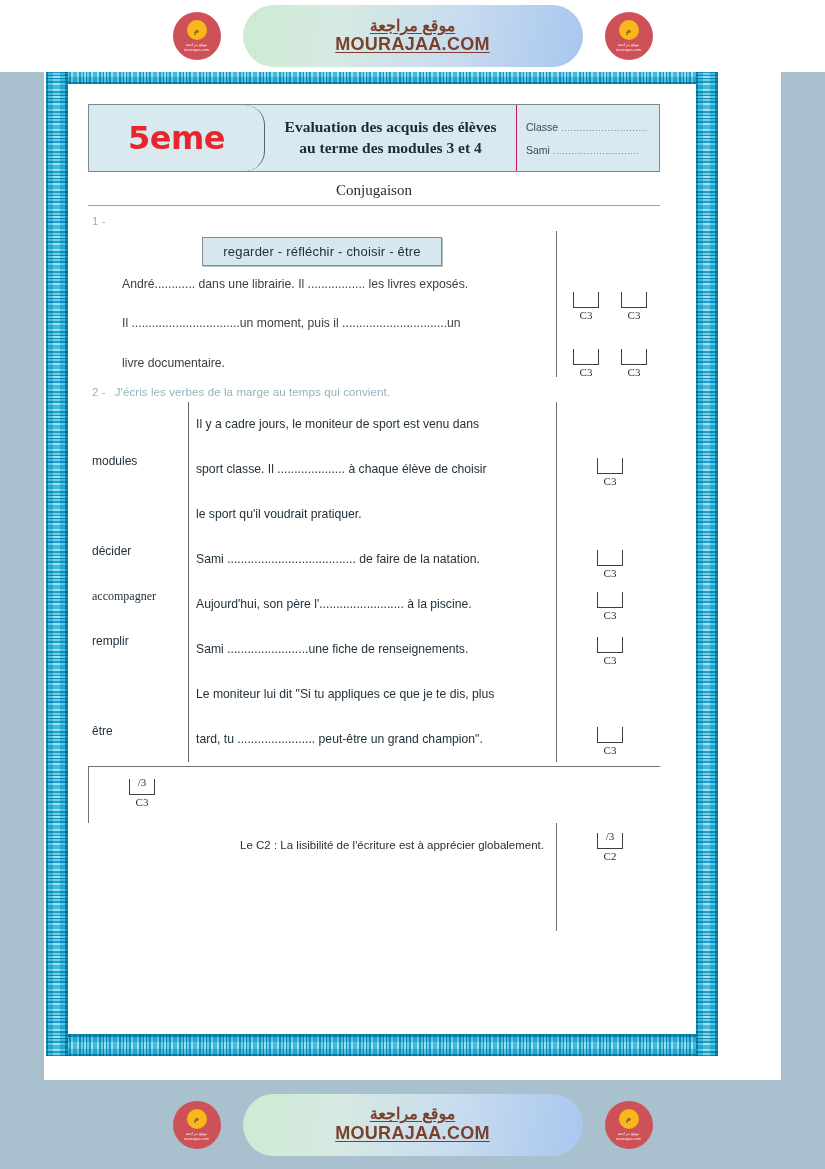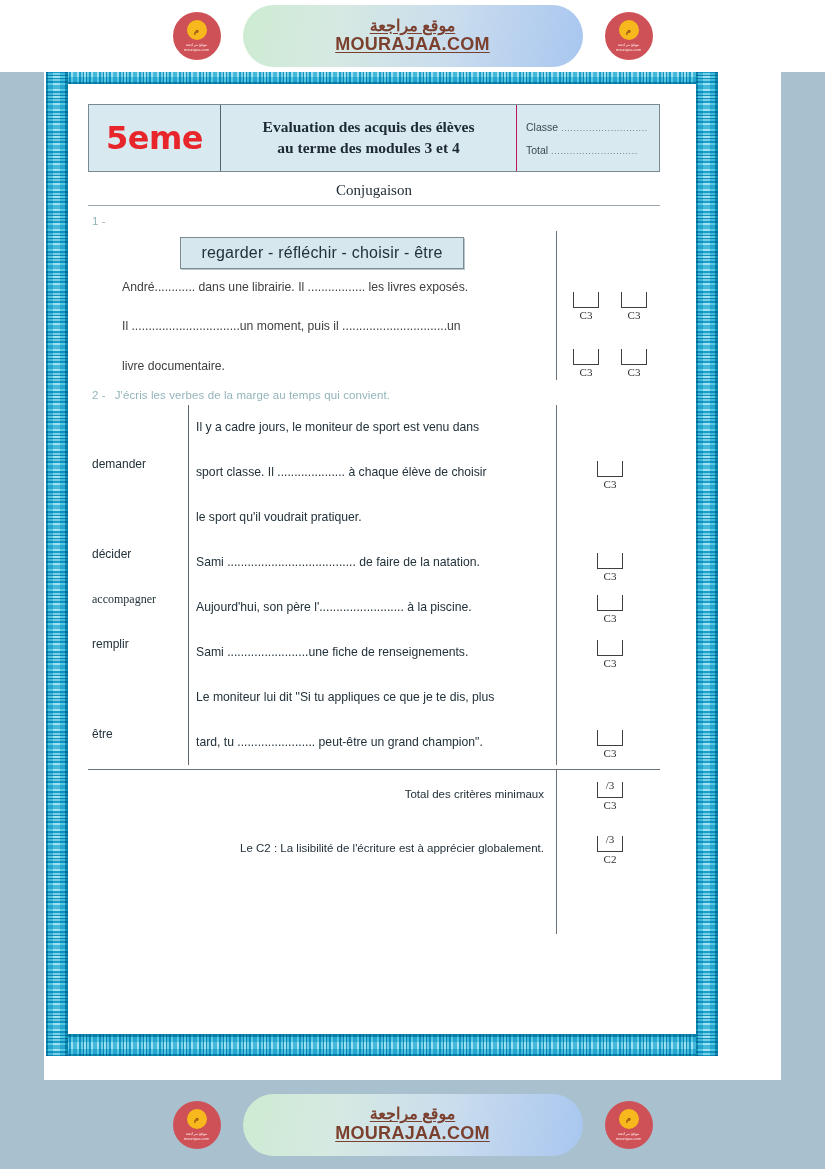--- a/index.html
+++ b/index.html
@@ -151,21 +151,21 @@
 
   
   .head-table {
     display: flex;
     border: 1px solid #7a8a95;
     background: #d8e9ef;
     height: 68px;
     width: 572px;
   }
   .head-cell { display: flex; align-items: center; justify-content: center; }
-  .head-level { width: 132px; border-right: 1px solid #55656e; }
+  .head-level { width: 176px; border-right: 1px solid #55656e; border-radius: 20px; }
   .head-level-text {
     font-size: 32px; font-weight: bold; color: #e8252b;
     font-family: "DejaVu Sans", sans-serif; letter-spacing: -.5px;
   }
   .head-title { flex: 1; border-right: 1px solid #be185d; padding: 0 8px; }
   .head-title-inner {
     text-align: center;
     font-family: "Liberation Serif", serif;
     font-weight: bold; font-size: 15.5px; line-height: 1.35; color: #1d2a33;
   }
@@ -198,21 +198,21 @@
   .content-col { width: 468px; position: relative; }
   .score-col { width: 104px; position: relative; border-left: 1px solid #6a7379; }
 
   
   .cadre-wrap { display: flex; justify-content: center; padding: 6px 0 10px 0; }
   .cadre {
     background: #d6e8ee;
     border: 1px solid #7c8b94;
     box-shadow: 1px 1px 0 #b9c6cc;
     padding: 6px 20px;
-    font-size: 16px; color: #22313a;
+    font-size: 13px; color: #22313a;
     letter-spacing: .2px;
   }
 
   .sentence {
     font-size: 12.2px; color: #404040;
     line-height: 1.35;
     padding: 0 6px 0 34px;
     margin-bottom: 23px;
   }
   .sentence.last { margin-bottom: 6px; }
@@ -305,21 +305,21 @@
         <div>Evaluation des acquis des élèves</div>
         <div>au terme des modules 3 et 4</div>
       </div>
     </div>
     <div class="head-cell head-fields">
       <div class="field-row">
         <span>Classe</span>
         <span class="field-dots">............................</span>
       </div>
       <div class="field-row">
-        <span>Total</span>
+        <span>Sami</span>
         <span class="field-dots">............................</span>
       </div>
     </div>
   </div>
 
   <div class="discipline">Conjugaison</div>
   <div class="rule-top"></div>
 
   <div class="prompt">
     <span class="prompt-num">1 -</span>
@@ -357,21 +357,21 @@
 
   <div class="prompt">
     <span class="prompt-num">2 -</span>
     <span>J'écris les verbes de la marge au temps qui convient.</span>
   </div>
 
   <div class="split">
     <div class="content-col">
       <div class="ex2">
         <div class="verb-col">
-          <div class="verb-item" style="top:52px;">demander</div>
+          <div class="verb-item" style="top:52px;">modules</div>
           <div class="verb-item" style="top:142px;">décider</div>
           <div class="verb-item" style="top:187px;font-family:Liberation Serif, serif;">accompagner</div>
           <div class="verb-item" style="top:232px;">remplir</div>
           <div class="verb-item" style="top:322px;">être</div>
         </div>
         <div class="text-col">
           <div class="line2">Il y a cadre jours, le moniteur de sport est venu dans</div>
           <div class="line2">sport classe. Il .................... à chaque élève de choisir</div>
           <div class="line2">le sport qu'il voudrait pratiquer.</div>
           <div class="line2">Sami ...................................... de faire de la natation.</div>
@@ -403,21 +403,20 @@
       <div class="scorebox" style="left:38px; top:325px;">
         <div class="sb-u"></div>
         <div class="sb-label">C3</div>
       </div>
     </div>
   </div>
 
   <div class="rule-bottom"></div>
 
   <div class="total-row">
-    <div class="total-label" style="padding-top:18px;">Total des critères minimaux</div>
     <div class="total-score">
       <div class="scorebox" style="left:38px; top:12px;">
         <div class="sb-u total">
           <div class="sb-frac">/3</div>
         </div>
         <div class="sb-label">C3</div>
       </div>
     </div>
   </div>
 

